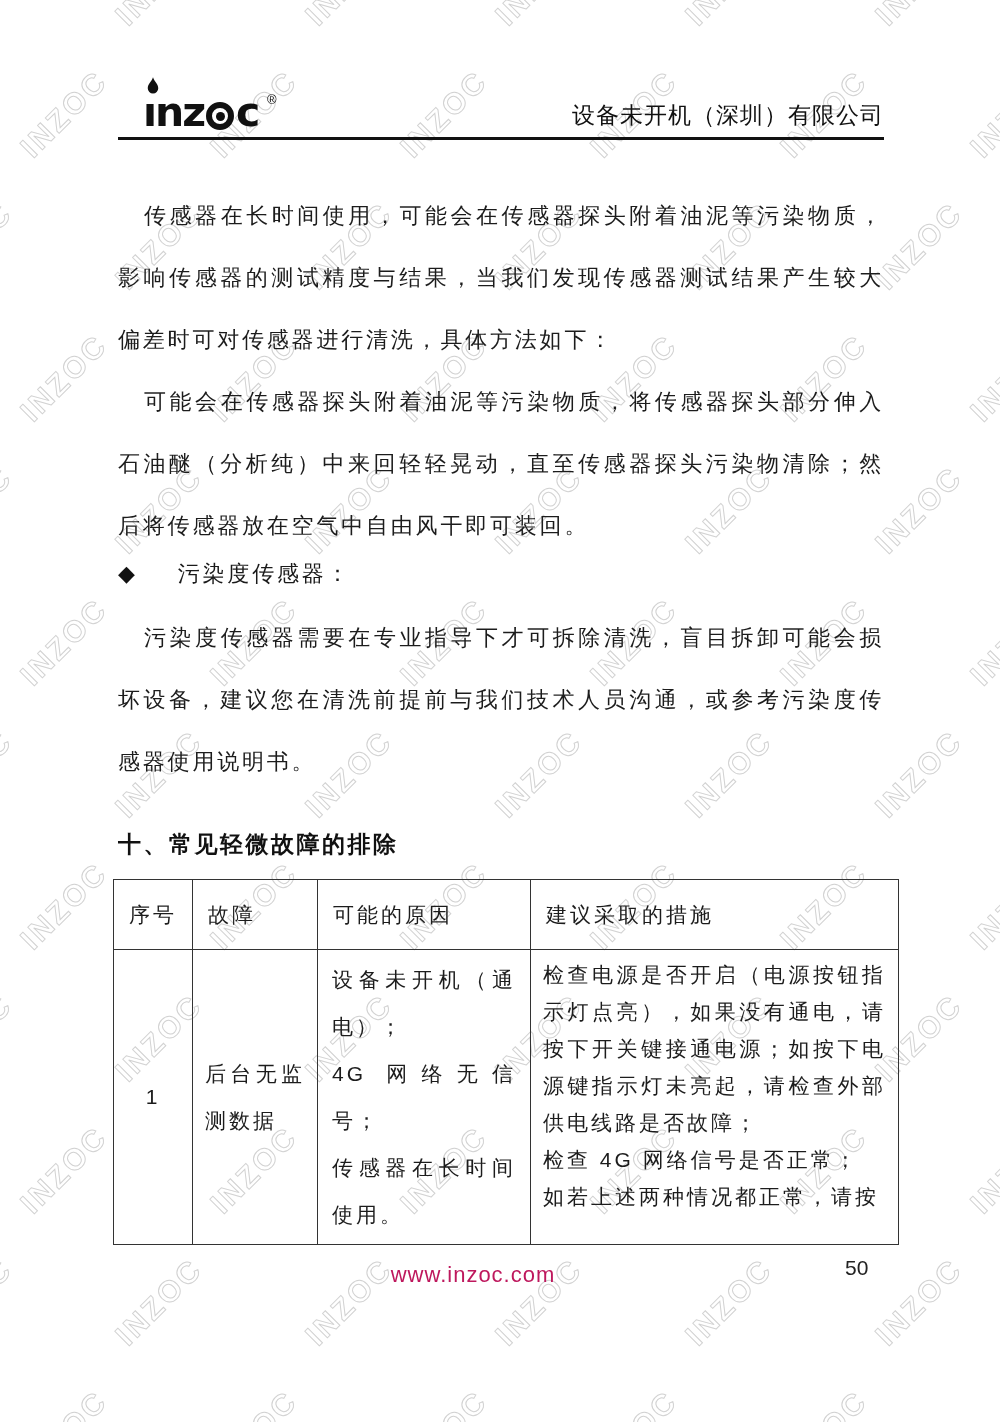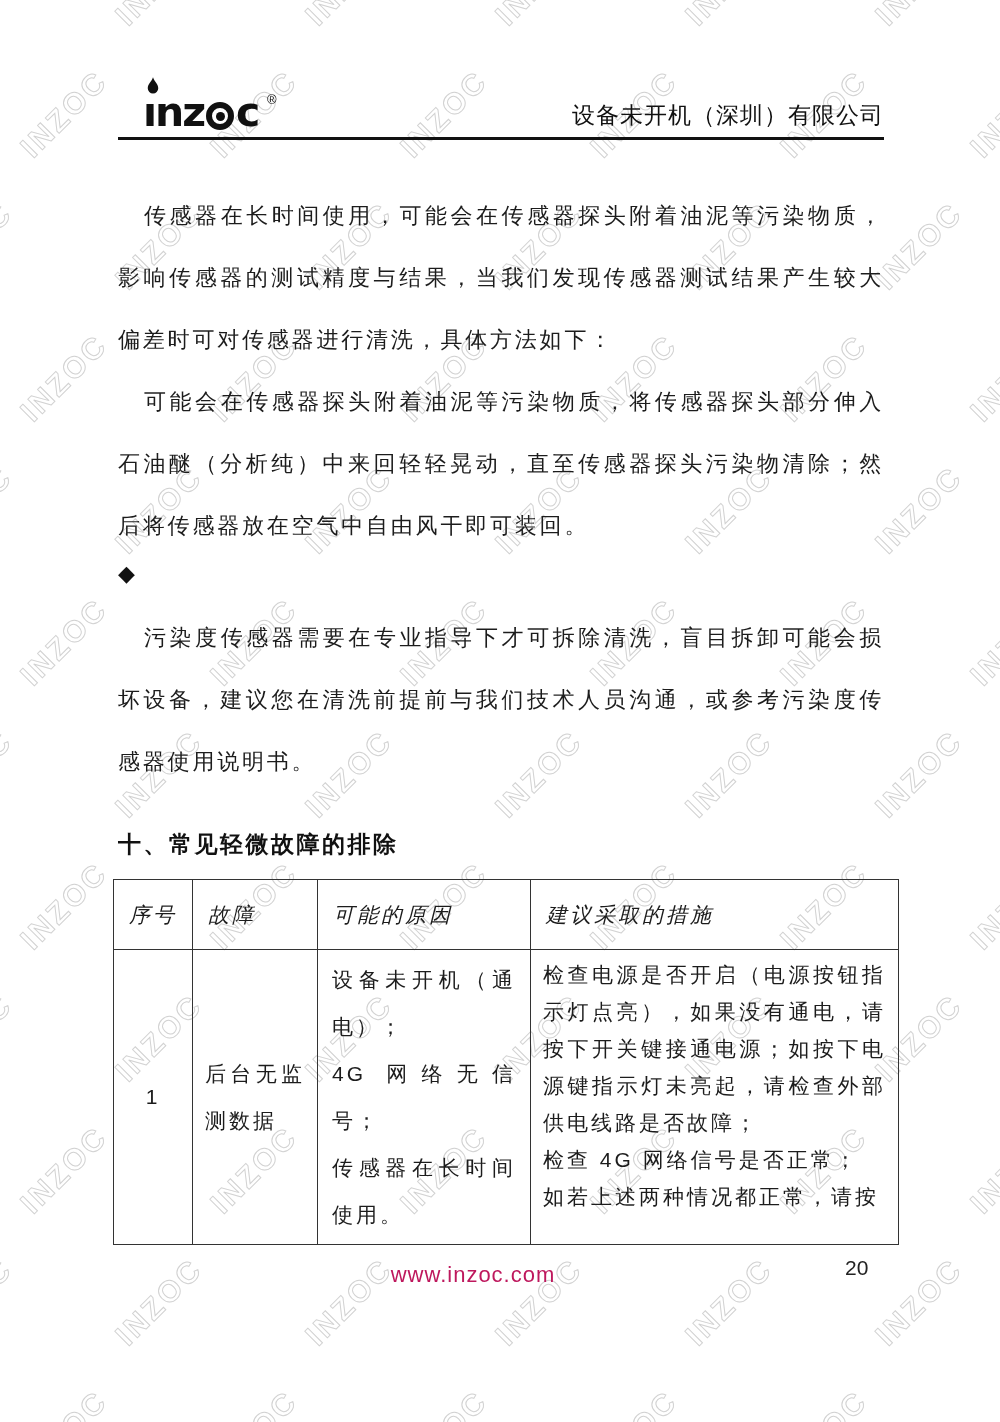--- a/index.html
+++ b/index.html
@@ -74,21 +74,21 @@
   .fault-table{
     position:absolute;left:113px;top:879px;
     border-collapse:collapse;table-layout:fixed;
   }
   .fault-table td,.fault-table th{
     border:1px solid #333;
     font-weight:normal;
     font-size:21px;letter-spacing:3px;color:#1c1c1c;
     box-sizing:border-box;
   }
-  .fault-table .hrow th{height:70px;text-align:left;padding:0 6px 0 15px;vertical-align:middle;font-style:italic;}
+  .fault-table .hrow th{height:70px;text-align:left;padding:0 6px 0 15px;vertical-align:middle;}
   .fault-table .brow{height:262px;}
   .cell-index{text-align:center;vertical-align:middle;font-size:22px;letter-spacing:0;}
   .cell-fault{vertical-align:middle;padding:0 12px;line-height:47px;text-align:justify;}
   .cell-causes{vertical-align:middle;padding:6px 14px;}
   .cell-causes .cell-para{line-height:47px;text-align:justify;text-justify:inter-ideograph;}
   .cell-measures{vertical-align:top;padding:6px 12px 2px 12px;letter-spacing:3.3px;}
   .cell-measures .cell-para{line-height:37px;text-align:justify;text-justify:inter-ideograph;}
   
   .footer-site{
     position:absolute;left:118px;top:1262px;width:710px;
@@ -192,20 +192,21 @@
       </div>
     </div>
     <div class="company-name">设备未开机（深圳）有限公司</div>
     <div class="header-rule"></div>
 
     <div class="para indent" style="top:185px">传感器在长时间使用，可能会在传感器探头附着油泥等污染物质，影响传感器的测试精度与结果，当我们发现传感器测试结果产生较大偏差时可对传感器进行清洗，具体方法如下：</div>
     <div class="para indent" style="top:371px">可能会在传感器探头附着油泥等污染物质，将传感器探头部分伸入石油醚（分析纯）中来回轻轻晃动，直至传感器探头污染物清除；然后将传感器放在空气中自由风干即可装回。</div>
 
     <div class="bullet-line">
       <span class="bullet-glyph">◆</span>
+      <span>污染度传感器：</span>
     </div>
 
     <div class="para indent" style="top:607px">污染度传感器需要在专业指导下才可拆除清洗，盲目拆卸可能会损坏设备，建议您在清洗前提前与我们技术人员沟通，或参考污染度传感器使用说明书。</div>
 
     <div class="section-heading">十、常见轻微故障的排除</div>
 
     <table class="fault-table">
       <colgroup>
         <col style="width:79px">
           <col style="width:125px">
@@ -230,16 +231,16 @@
         <td class="cell-measures">
               <div class="cell-para">检查电源是否开启（电源按钮指示灯点亮），如果没有通电，请按下开关键接通电源；如按下电源键指示灯未亮起，请检查外部供电线路是否故障；</div>
               <div class="cell-para">检查 4G 网络信号是否正常；</div>
               <div class="cell-para">如若上述两种情况都正常，请按</div>
             </td>
       </tr>
     </tbody>
       </table>
 
     <div class="footer-site">www.inzoc.com</div>
-    <div class="footer-page">20</div>
+    <div class="footer-page">50</div>
 
   </div>
 </div>
 
 </body></html>

